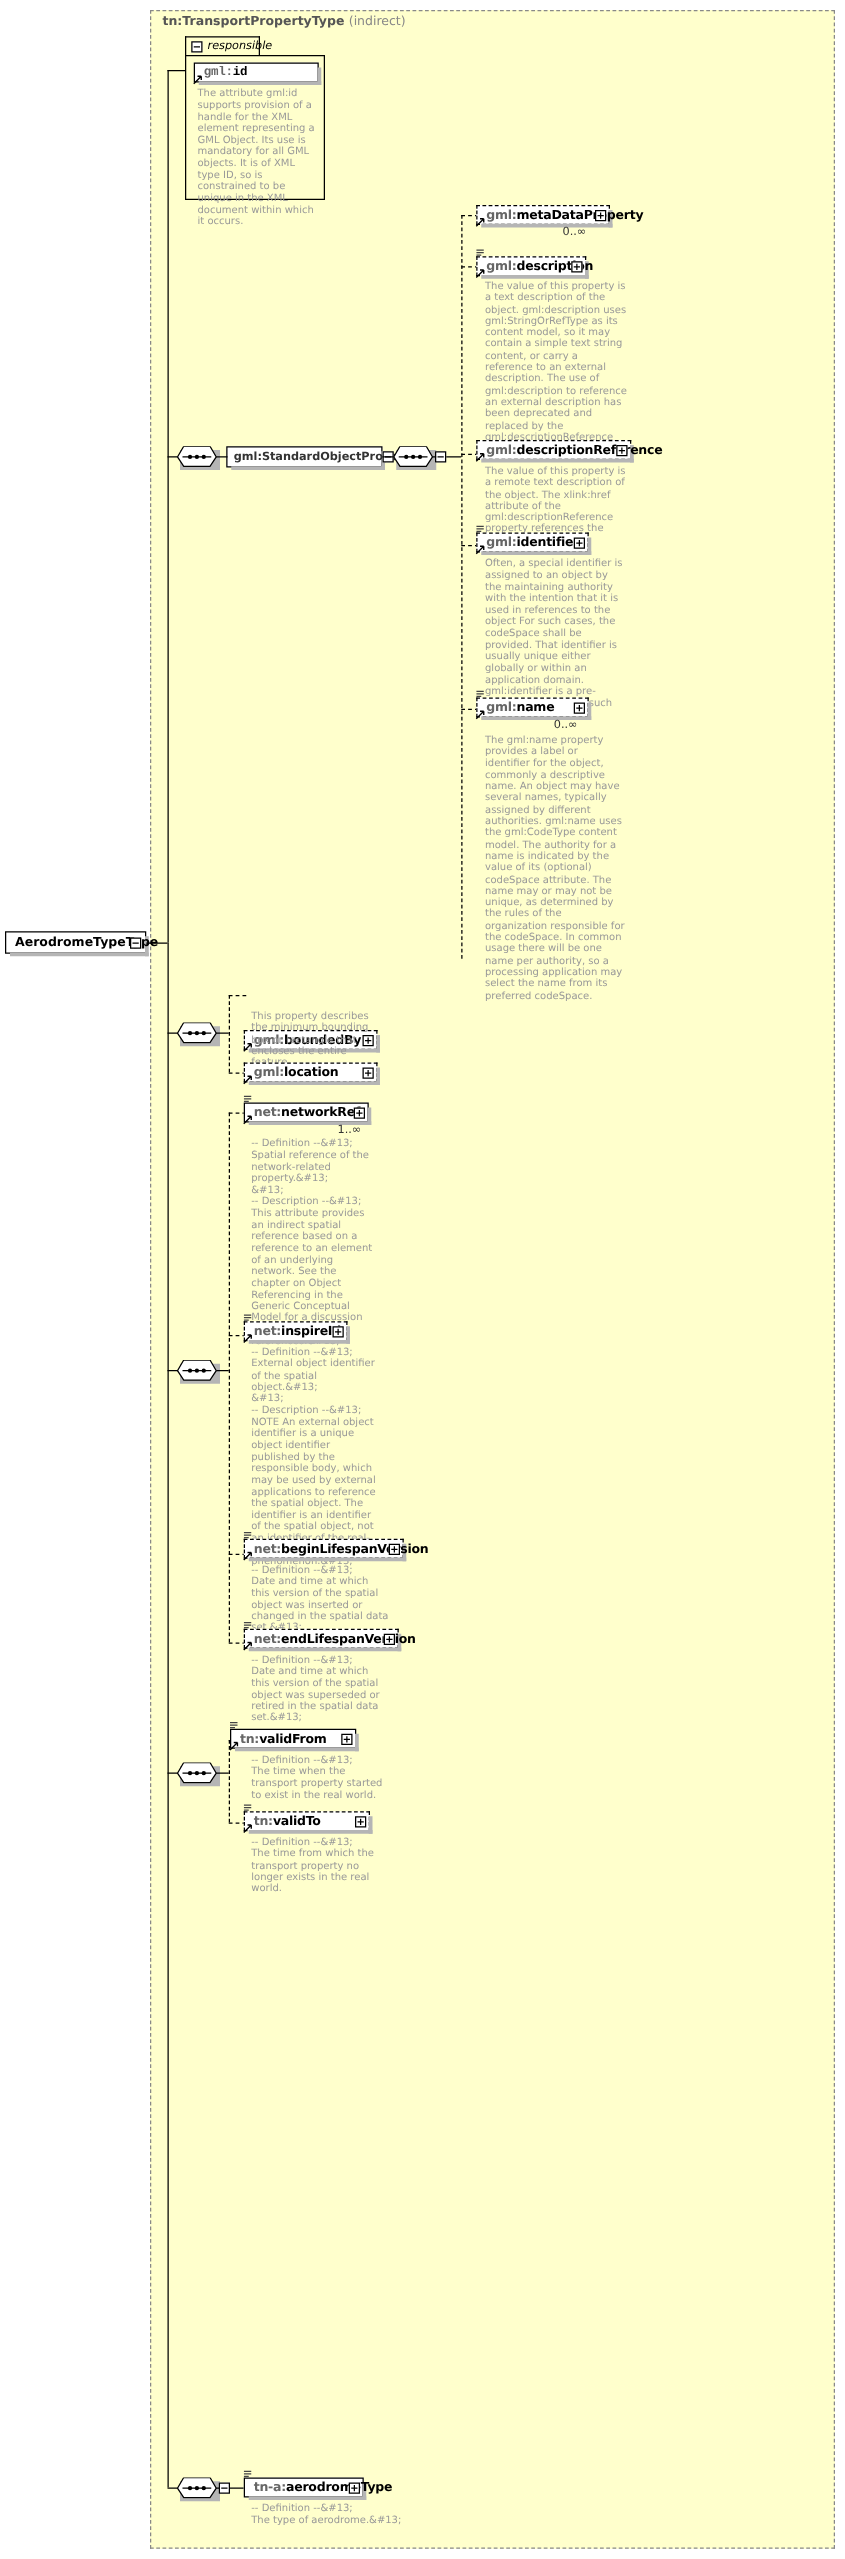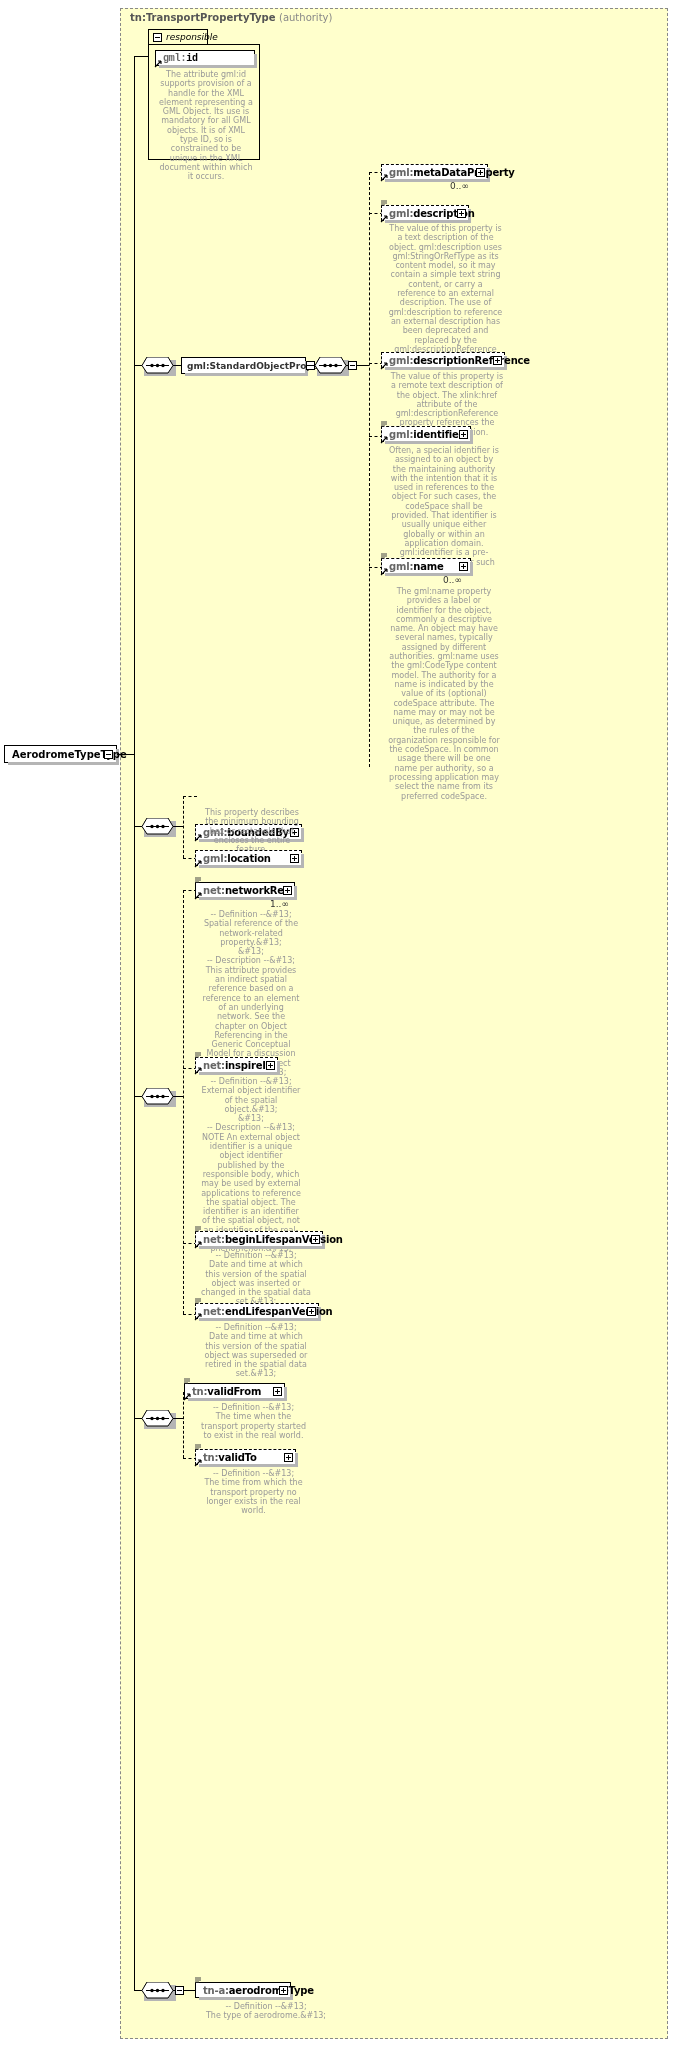--- a/index.html
+++ b/index.html
@@ -82,21 +82,20 @@
   
   .elem .ticon{
     position:absolute;left:-1px;top:-7px;width:7px;height:7px;
   }
 
   
   .doc{
     position:absolute;
     font-size:8px;line-height:9.3px;color:#999;
     white-space:pre-line;
-    text-align:center;
   }
 
   
   .card{
     position:absolute;font-size:9px;color:#333;
     font-family:"DejaVu Sans","Liberation Sans",sans-serif;
   }
 
   
   .seq{position:absolute;width:32px;height:16px;}
@@ -139,21 +138,21 @@
   }
   .minus-box::before{content:"";position:absolute;left:1px;top:3px;width:5px;height:1px;background:#000;}
 </style>
 </head>
 <body>
 
 <div class="abs" id="ext-box"></div>
 
 <div class="abs" id="ext-title">
   <span>tn:TransportPropertyType</span>
-  <span class="norm">(authority)</span>
+  <span class="norm">(indirect)</span>
 </div>
 
 <div class="abs" id="attr-tab">
   <span class="expander"></span>
   <span class="lbl">responsible</span>
 </div>
 <div class="abs" id="attr-body"></div>
 
 <div class="elem" style="left:155px;top:50px;width:100px;font-family:Liberation Mono, monospace;">
   <span class="shadow"></span>

